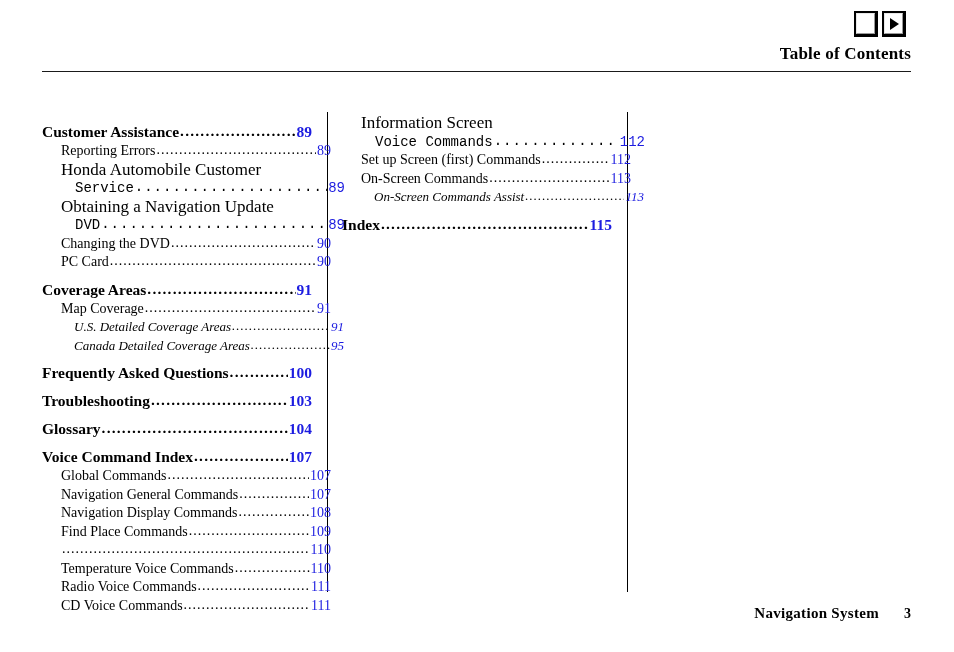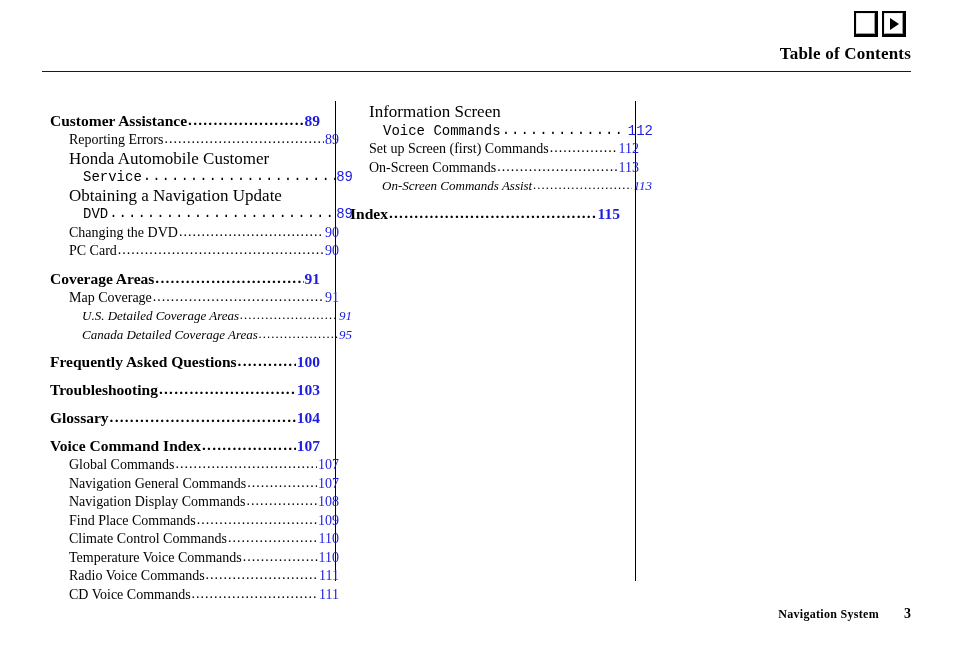--- a/index.html
+++ b/index.html
@@ -73,25 +73,24 @@
     top: 71px;
     left: 42px;
     width: 869px;
     height: 0;
     border-top: 1.6px solid #1a1a1a;
   }
 
   
   .toc {
     position: absolute;
-    top: 103px;
+    top: 114px;
     left: 42px;
     width: 870px;
     height: 480px;
-    margin-left: 8px;
   }
   .col {
     position: absolute;
     top: 0;
     width: 270px;
   }
   .col-left  { left: 0px; }
   .col-right { left: 300px; }
 
   .divider {
@@ -168,21 +167,21 @@
   
   .footer {
     position: absolute;
     bottom: 30px;
     right: 43px;
     display: flex;
     align-items: baseline;
     gap: 25px;
     font-weight: bold;
   }
-  .footer-label { font-size: 12px; letter-spacing: 0.3px; }
+  .footer-label { font-size: 15px; letter-spacing: 0.3px; }
   .footer-page  { font-size: 14px; }
 </style>
 </head>
 <body>
 
 <div class="nav-buttons">
   <div class="nav-btn"></div>
   <div class="nav-btn">
     <span class="tri"></span>
   </div>
@@ -282,21 +281,20 @@
         <span class="label">Navigation Display Commands</span>
         <span class="leader">..........................................................................................</span>
         <span class="pg">108</span>
       </div>
       <div class="entry lvl2">
         <span class="label">Find Place Commands</span>
         <span class="leader">..........................................................................................</span>
         <span class="pg">109</span>
       </div>
       <div class="entry lvl2">
-        <span class="label">Climate Control Commands</span>
         <span class="leader">..........................................................................................</span>
         <span class="pg">110</span>
       </div>
       <div class="entry lvl2">
         <span class="label">Temperature Voice Commands</span>
         <span class="leader">..........................................................................................</span>
         <span class="pg">110</span>
       </div>
       <div class="entry lvl2">
         <span class="label">Radio Voice Commands</span>

